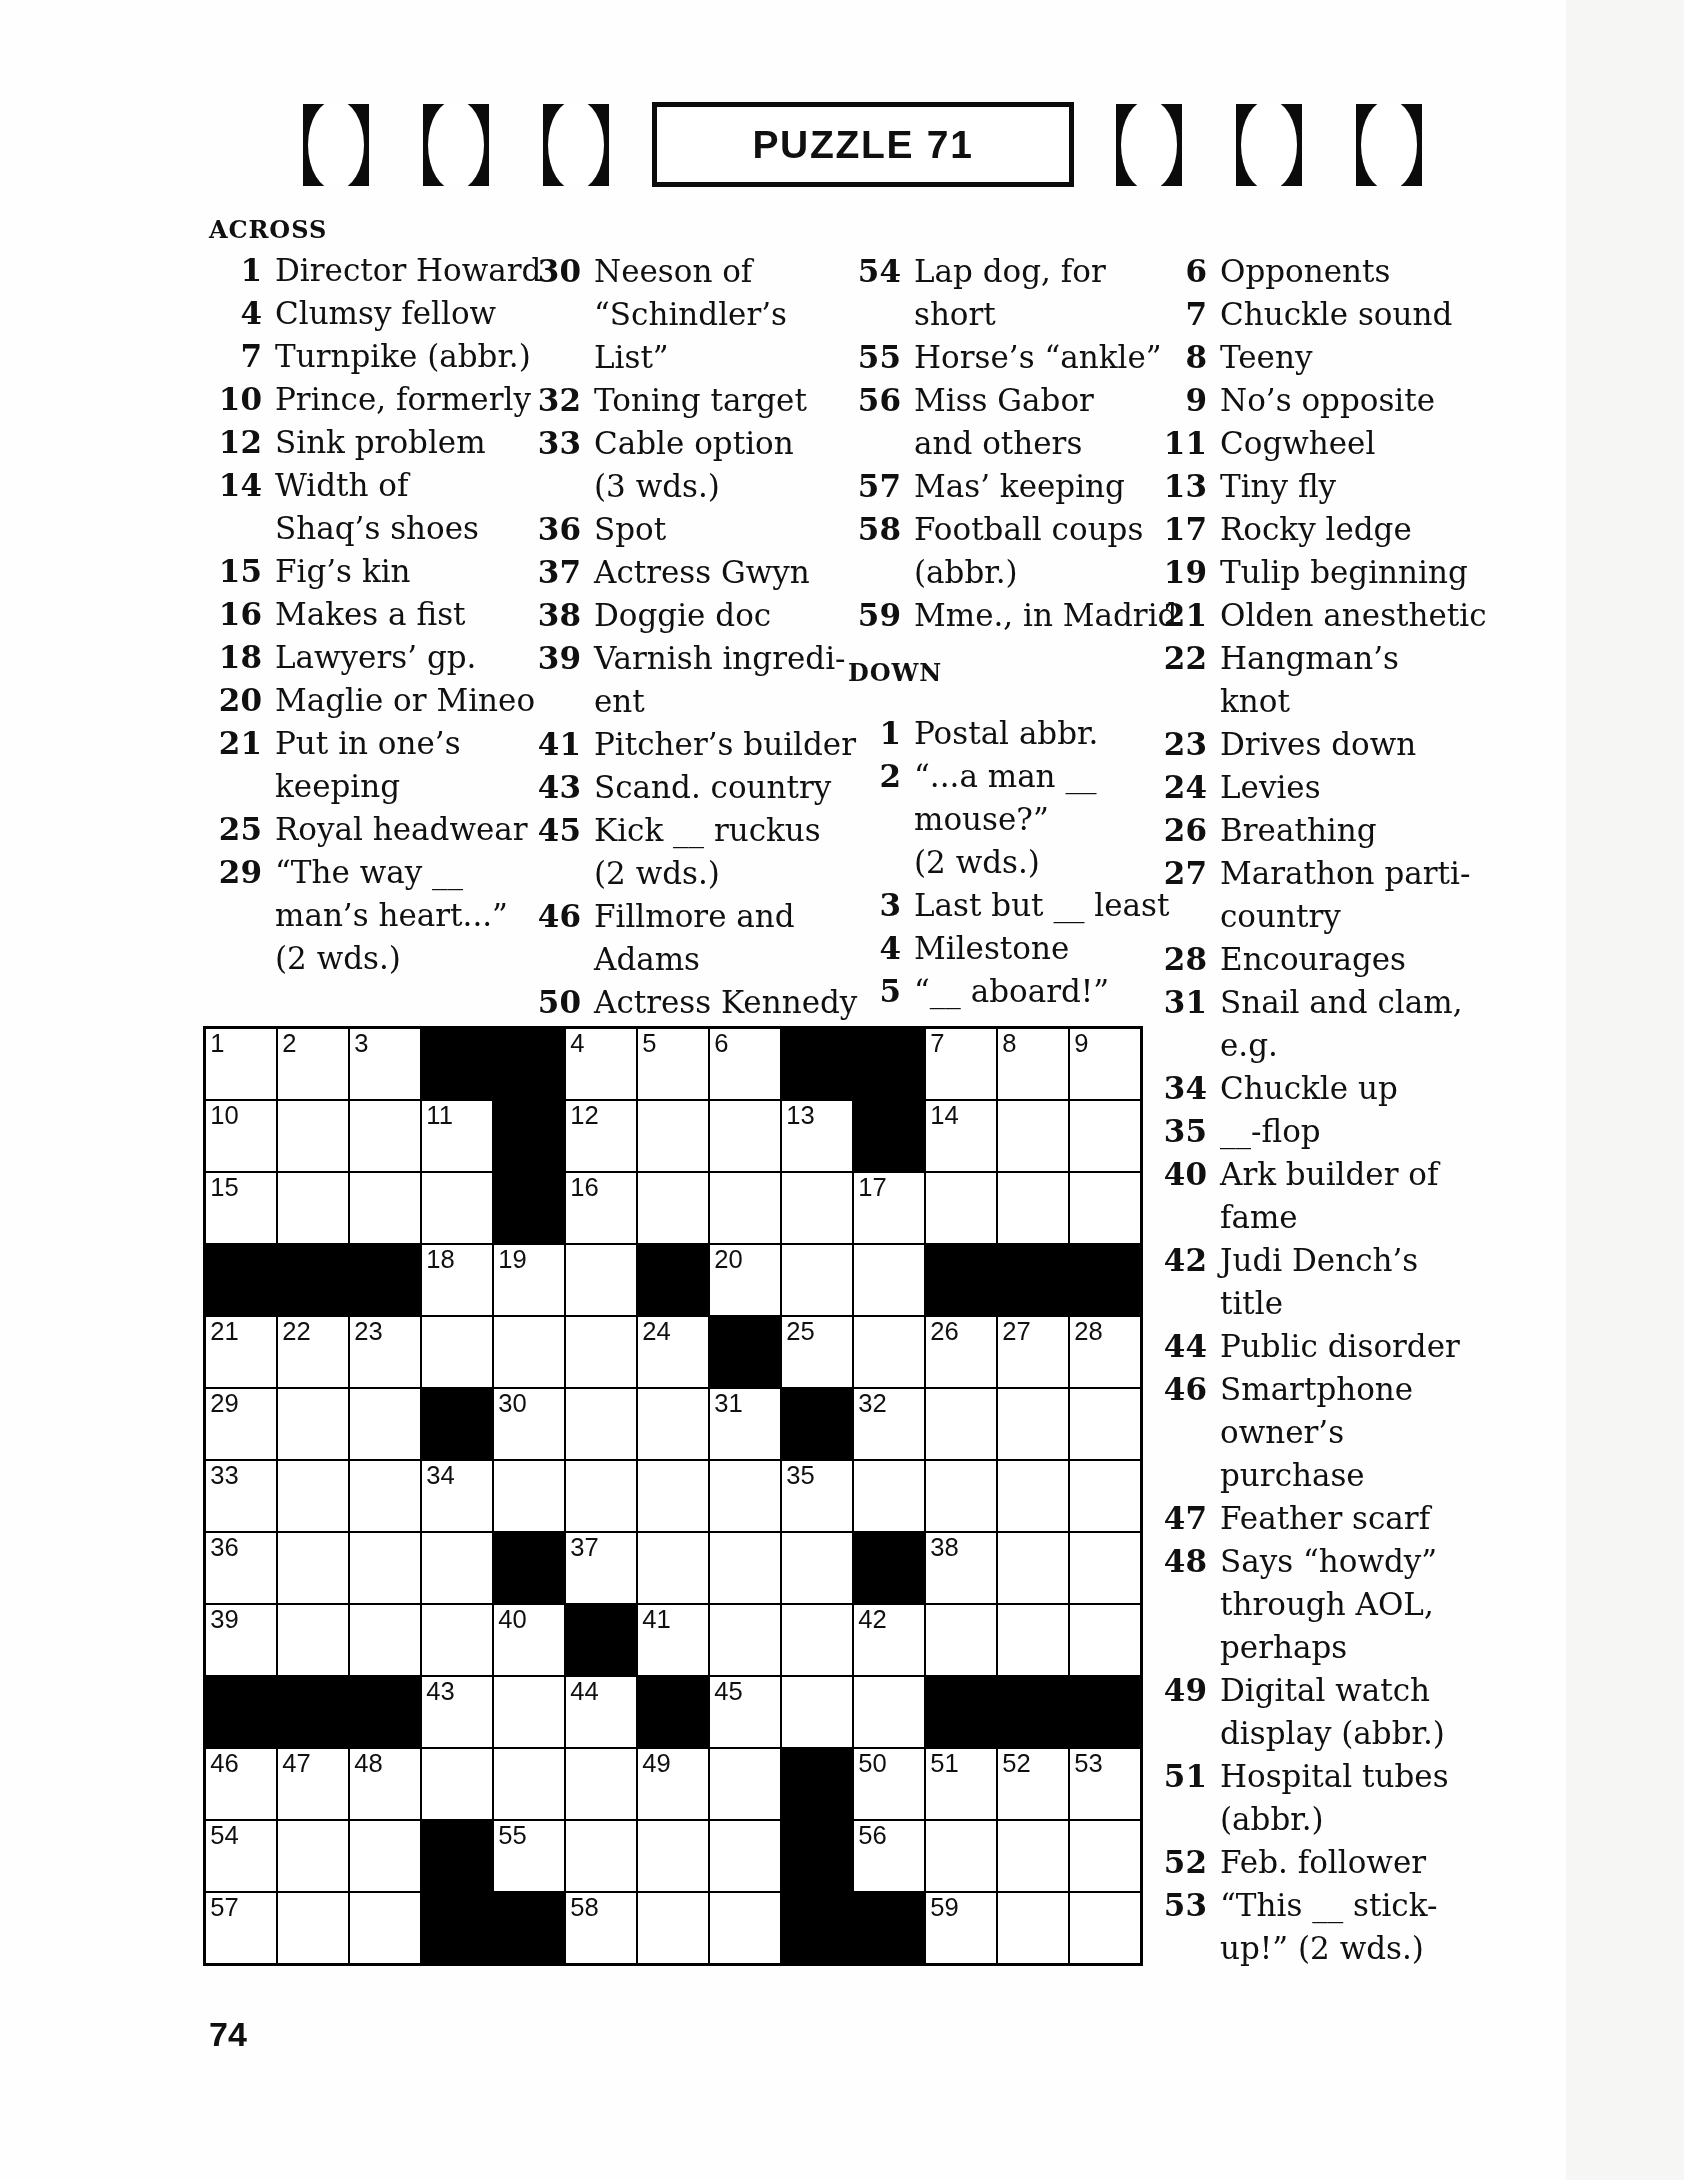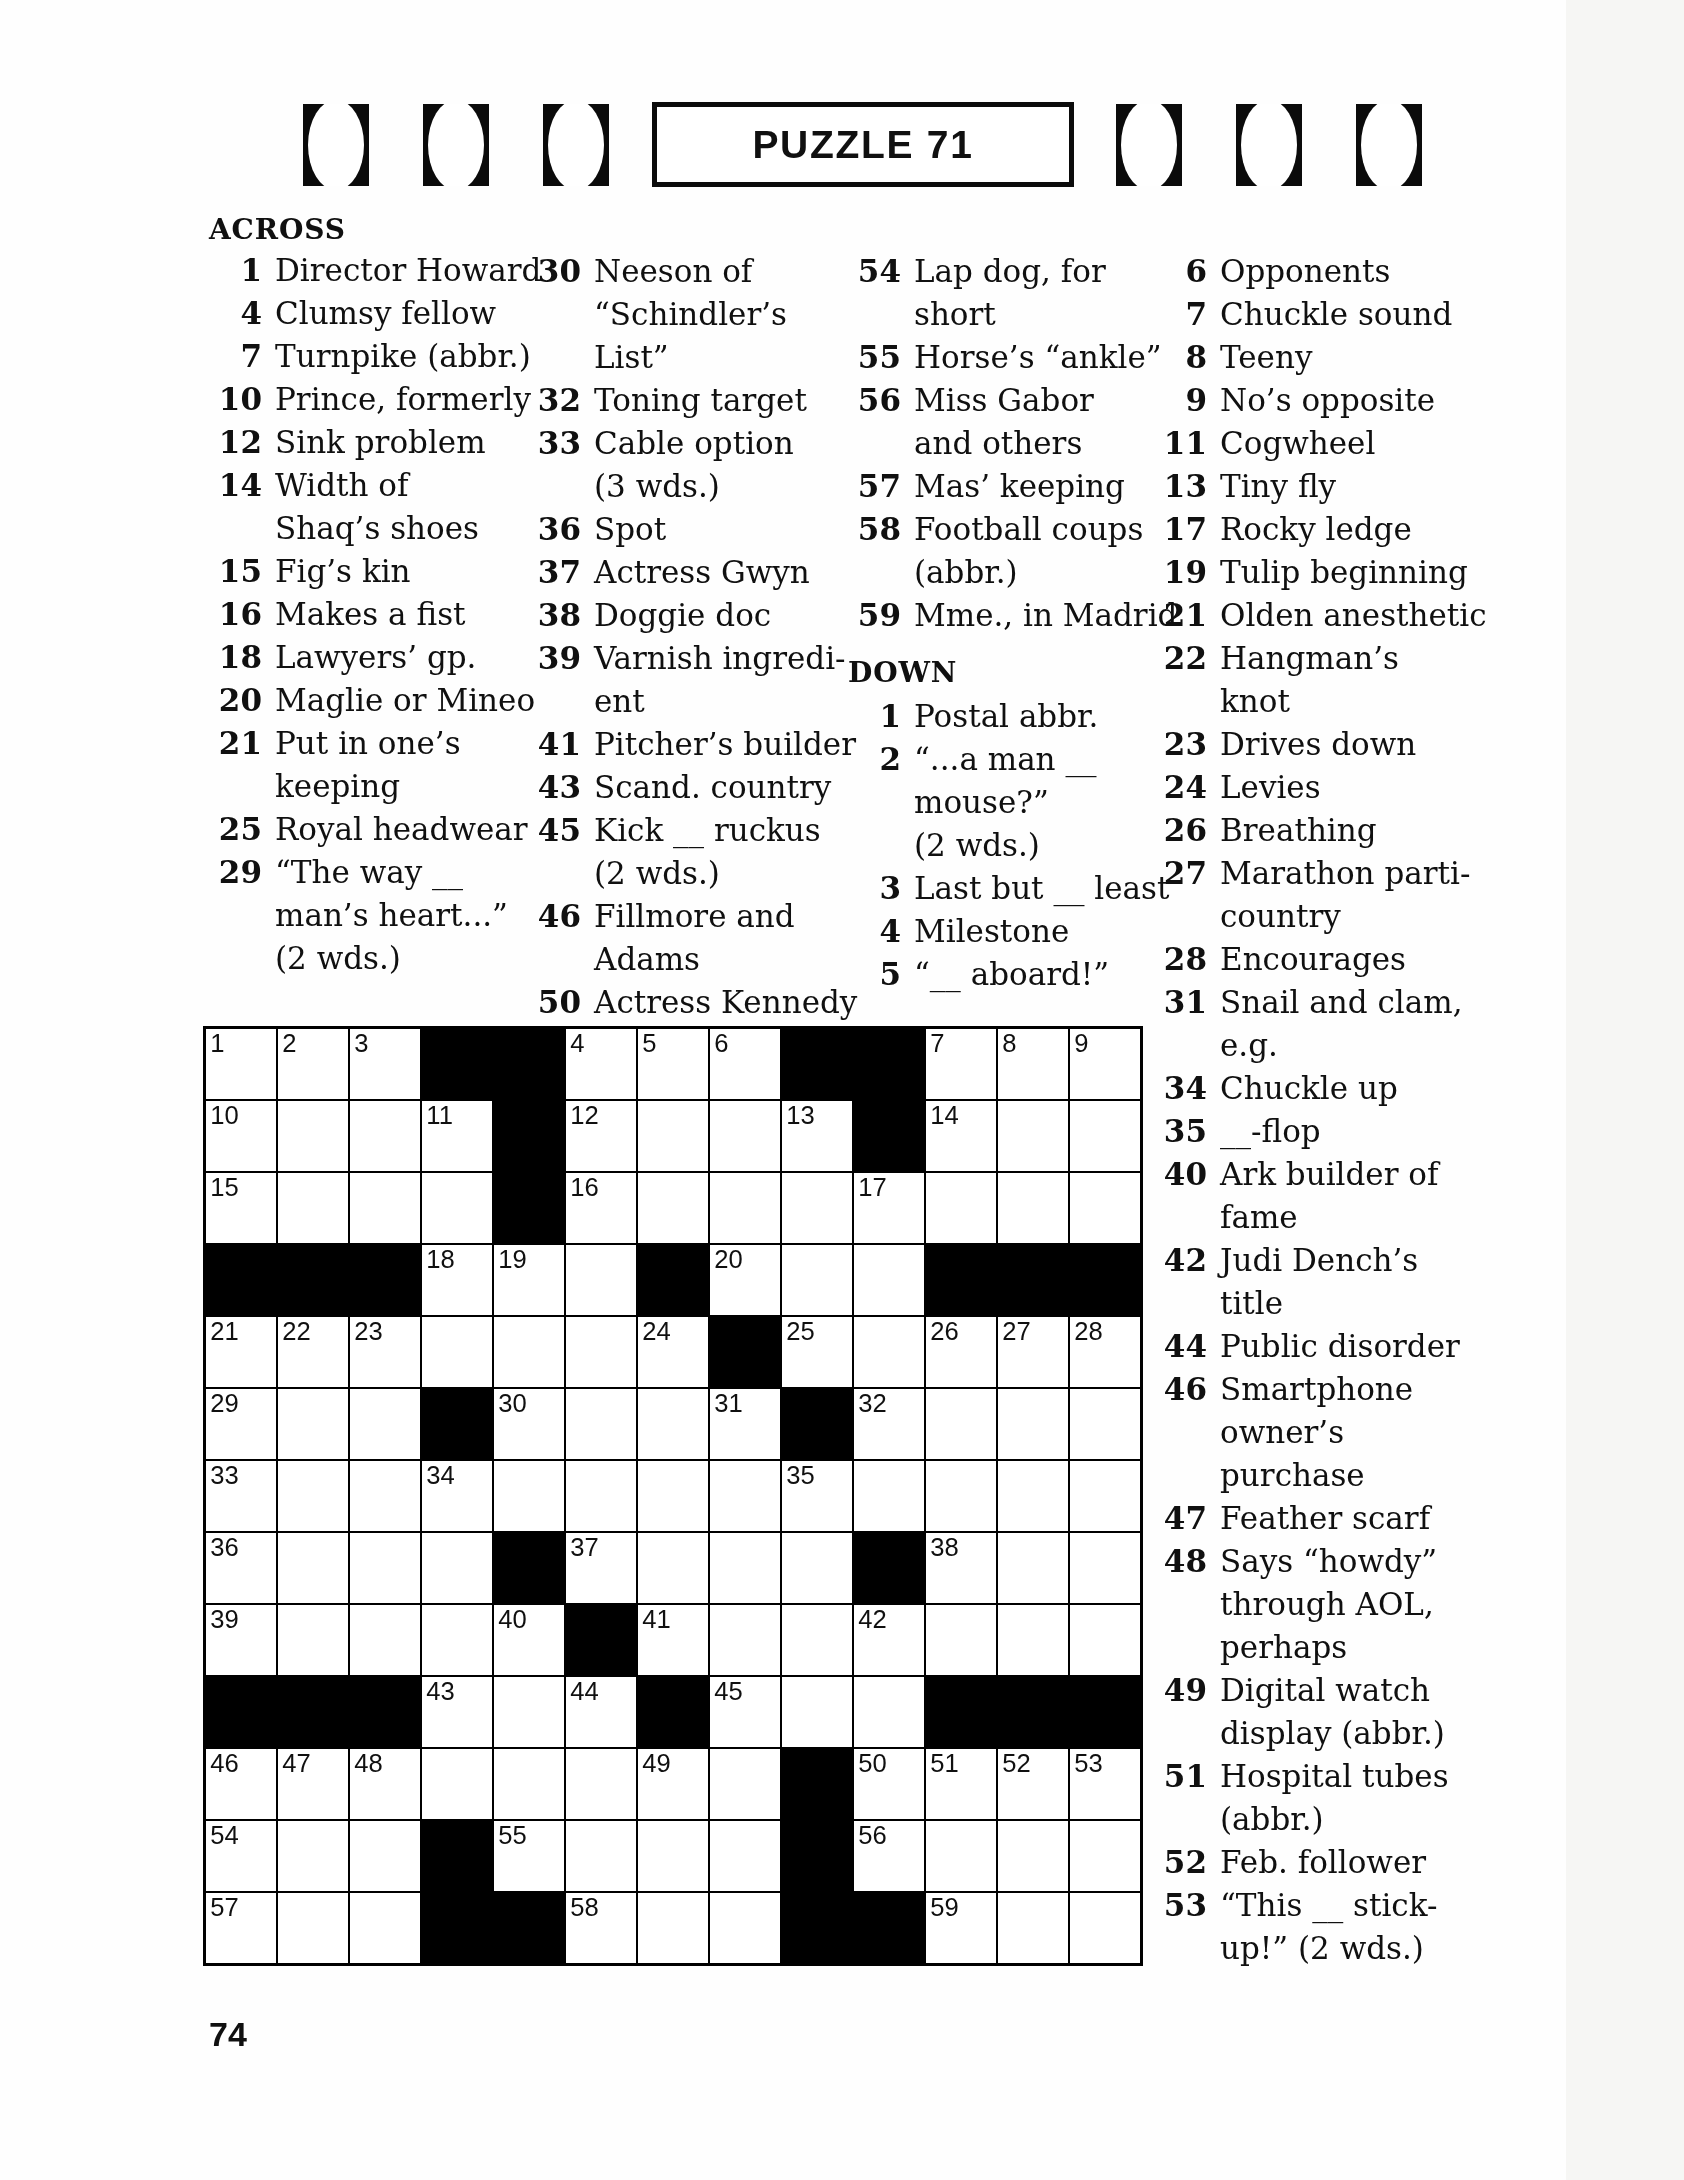--- a/index.html
+++ b/index.html
@@ -22,22 +22,22 @@
     display:flex; align-items:center; justify-content:center;
   }
   .title-box span { font-family:"Liberation Sans", sans-serif; font-weight:700; font-size:39px; letter-spacing:1.7px; }
 
   
   .clue-col { position:absolute; top:250px; font-size:31px; }
   .clue-col.c1 { left:209px; top:211px; }
   .clue-col.c2 { left:528px; }
   .clue-col.c3 { left:848px; }
   .clue-col.c4 { left:1154px; }
-  .clue-heading { font-weight:700; font-size:28px; line-height:38px; letter-spacing:0.9px; }
-  .clue-col > .clue-heading:not(:first-child) { margin-top:17px; margin-bottom:3px; }
+  .clue-heading { font-weight:700; font-size:24px; line-height:38px; letter-spacing:0.9px; }
+  .clue-col > .clue-heading:not(:first-child) { margin-top:17px; margin-bottom:20px; }
   .clue { position:relative; padding-left:66px; }
   .clue .num { position:absolute; left:0; top:0; width:53px; text-align:right; font-weight:700; line-height:43px; white-space:nowrap; }
   .clue .cl { line-height:43px; white-space:nowrap; }
 
   
   .grid {
     position:absolute; left:203px; top:1026px;
     display:grid; grid-template-columns:repeat(13,72px); grid-auto-rows:72px;
     border:2.6px solid #000; background:#fff; width:fit-content;
   }

